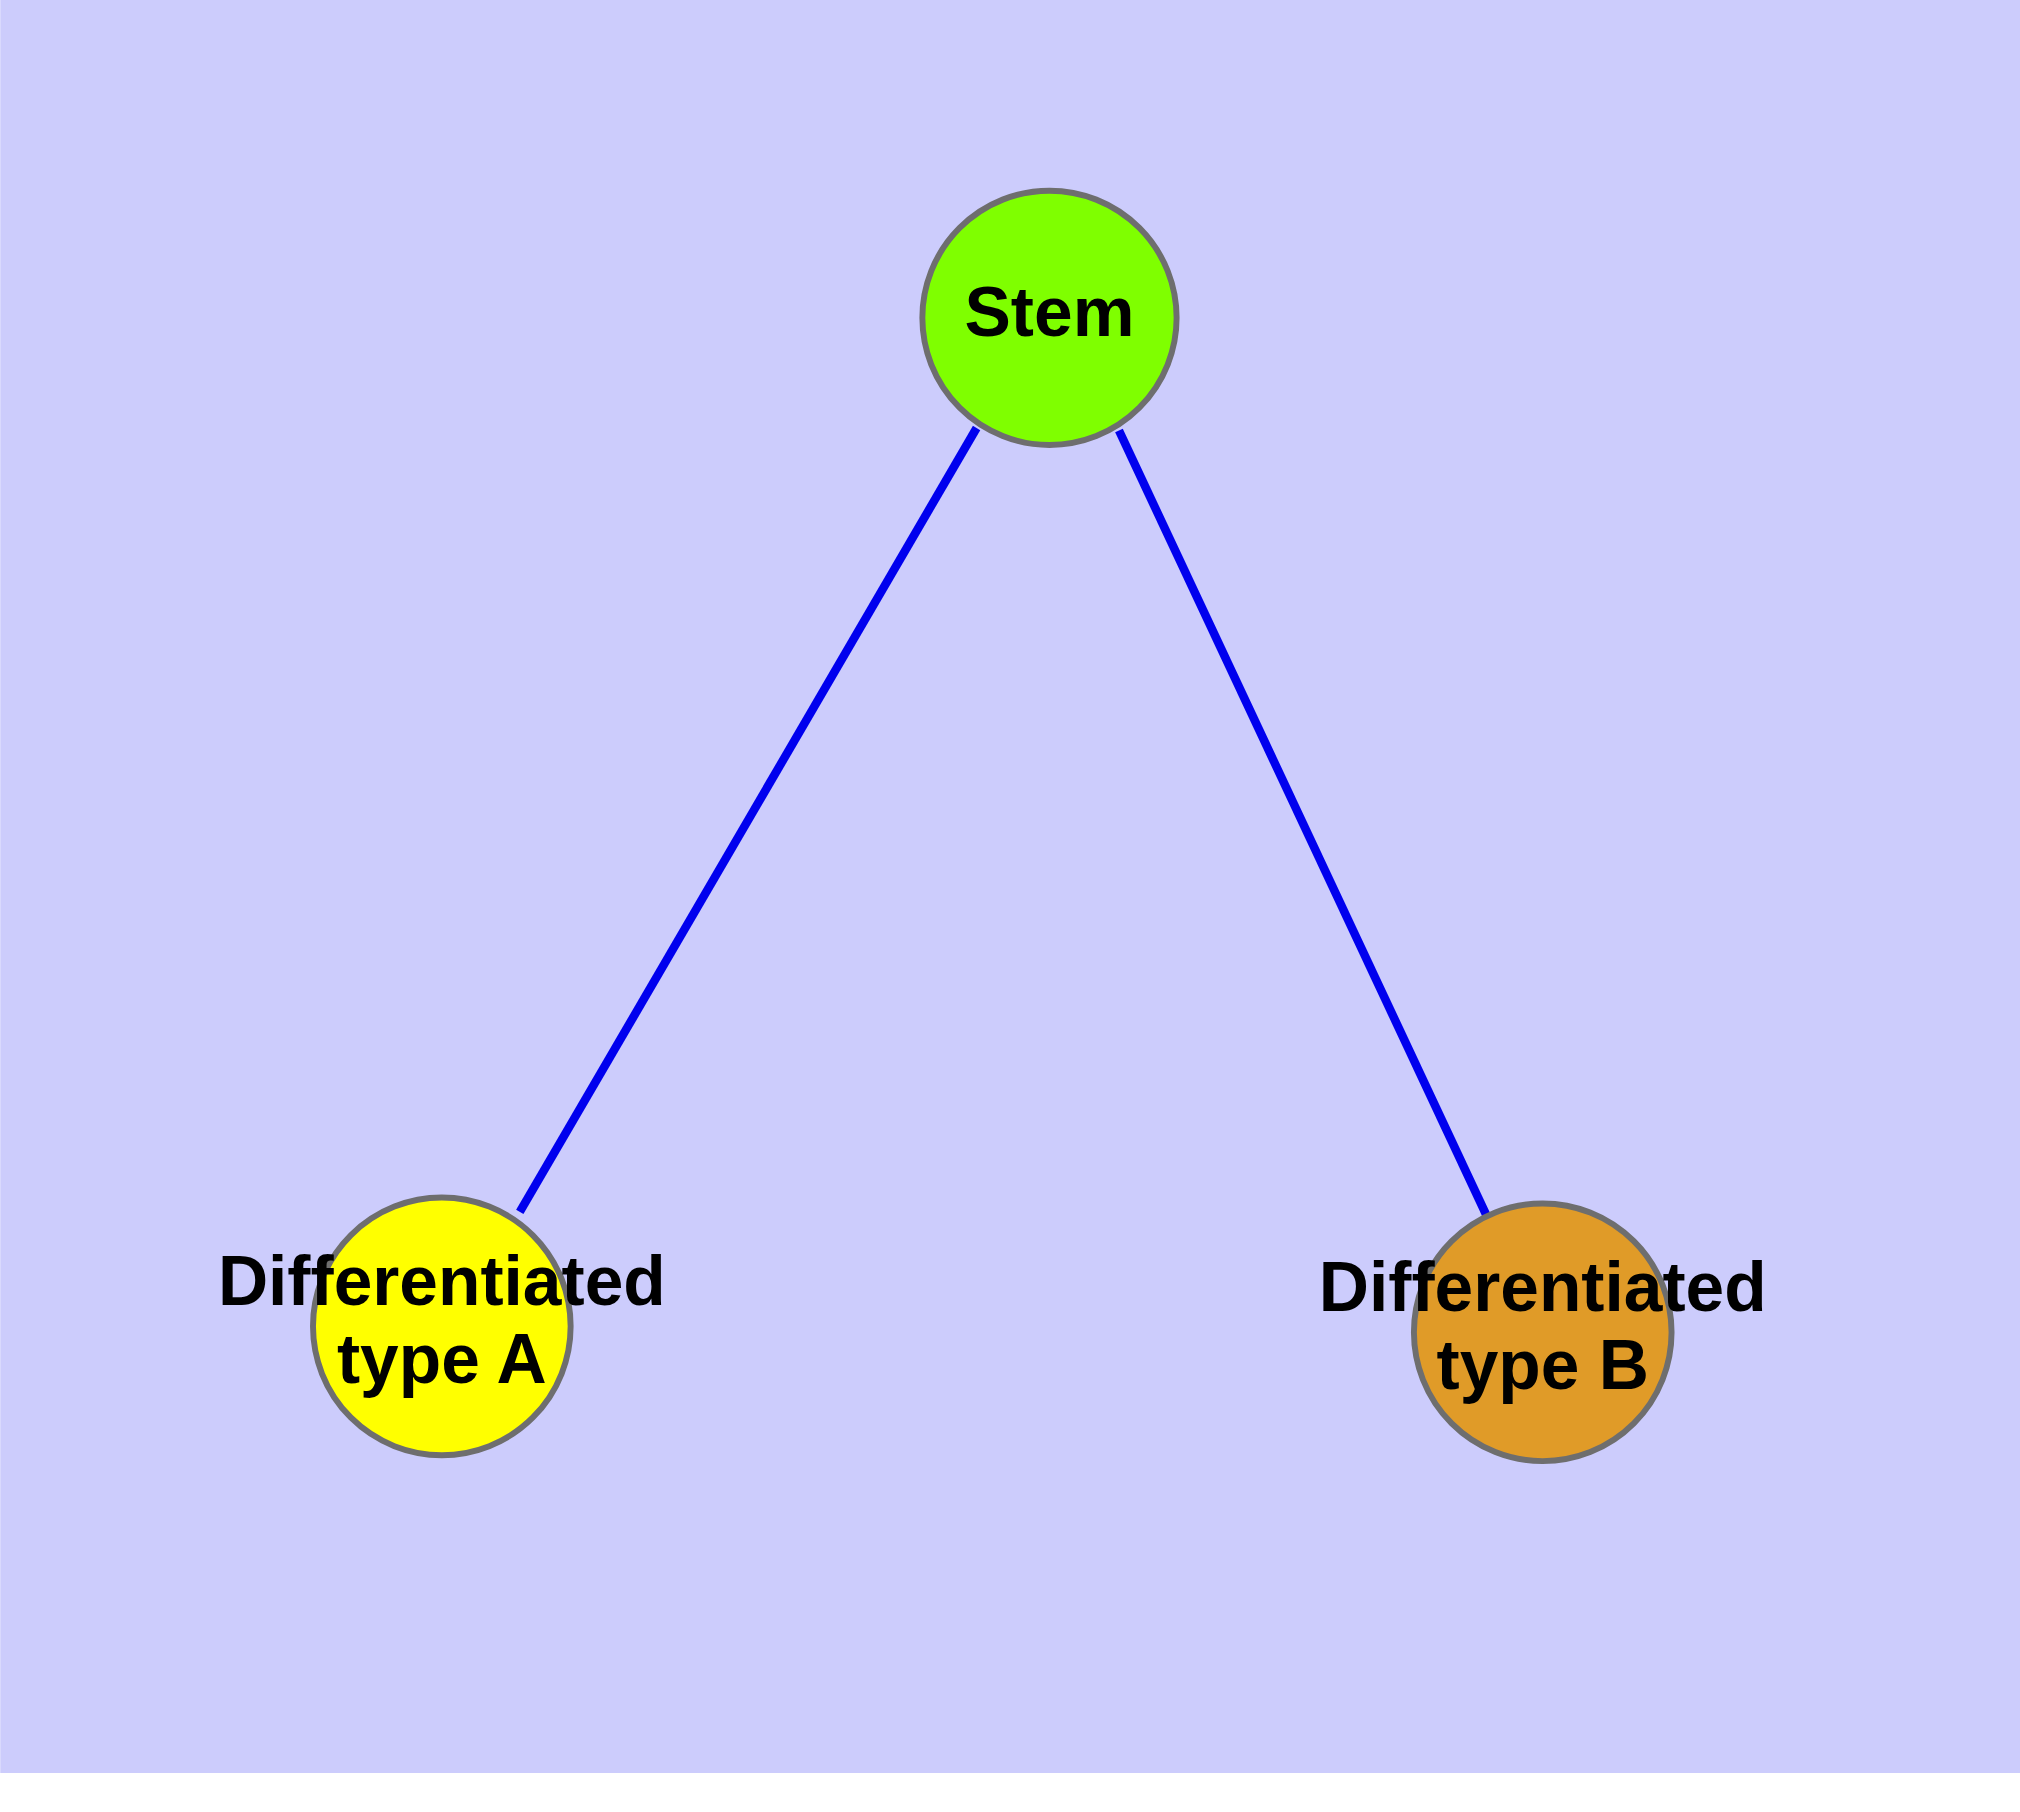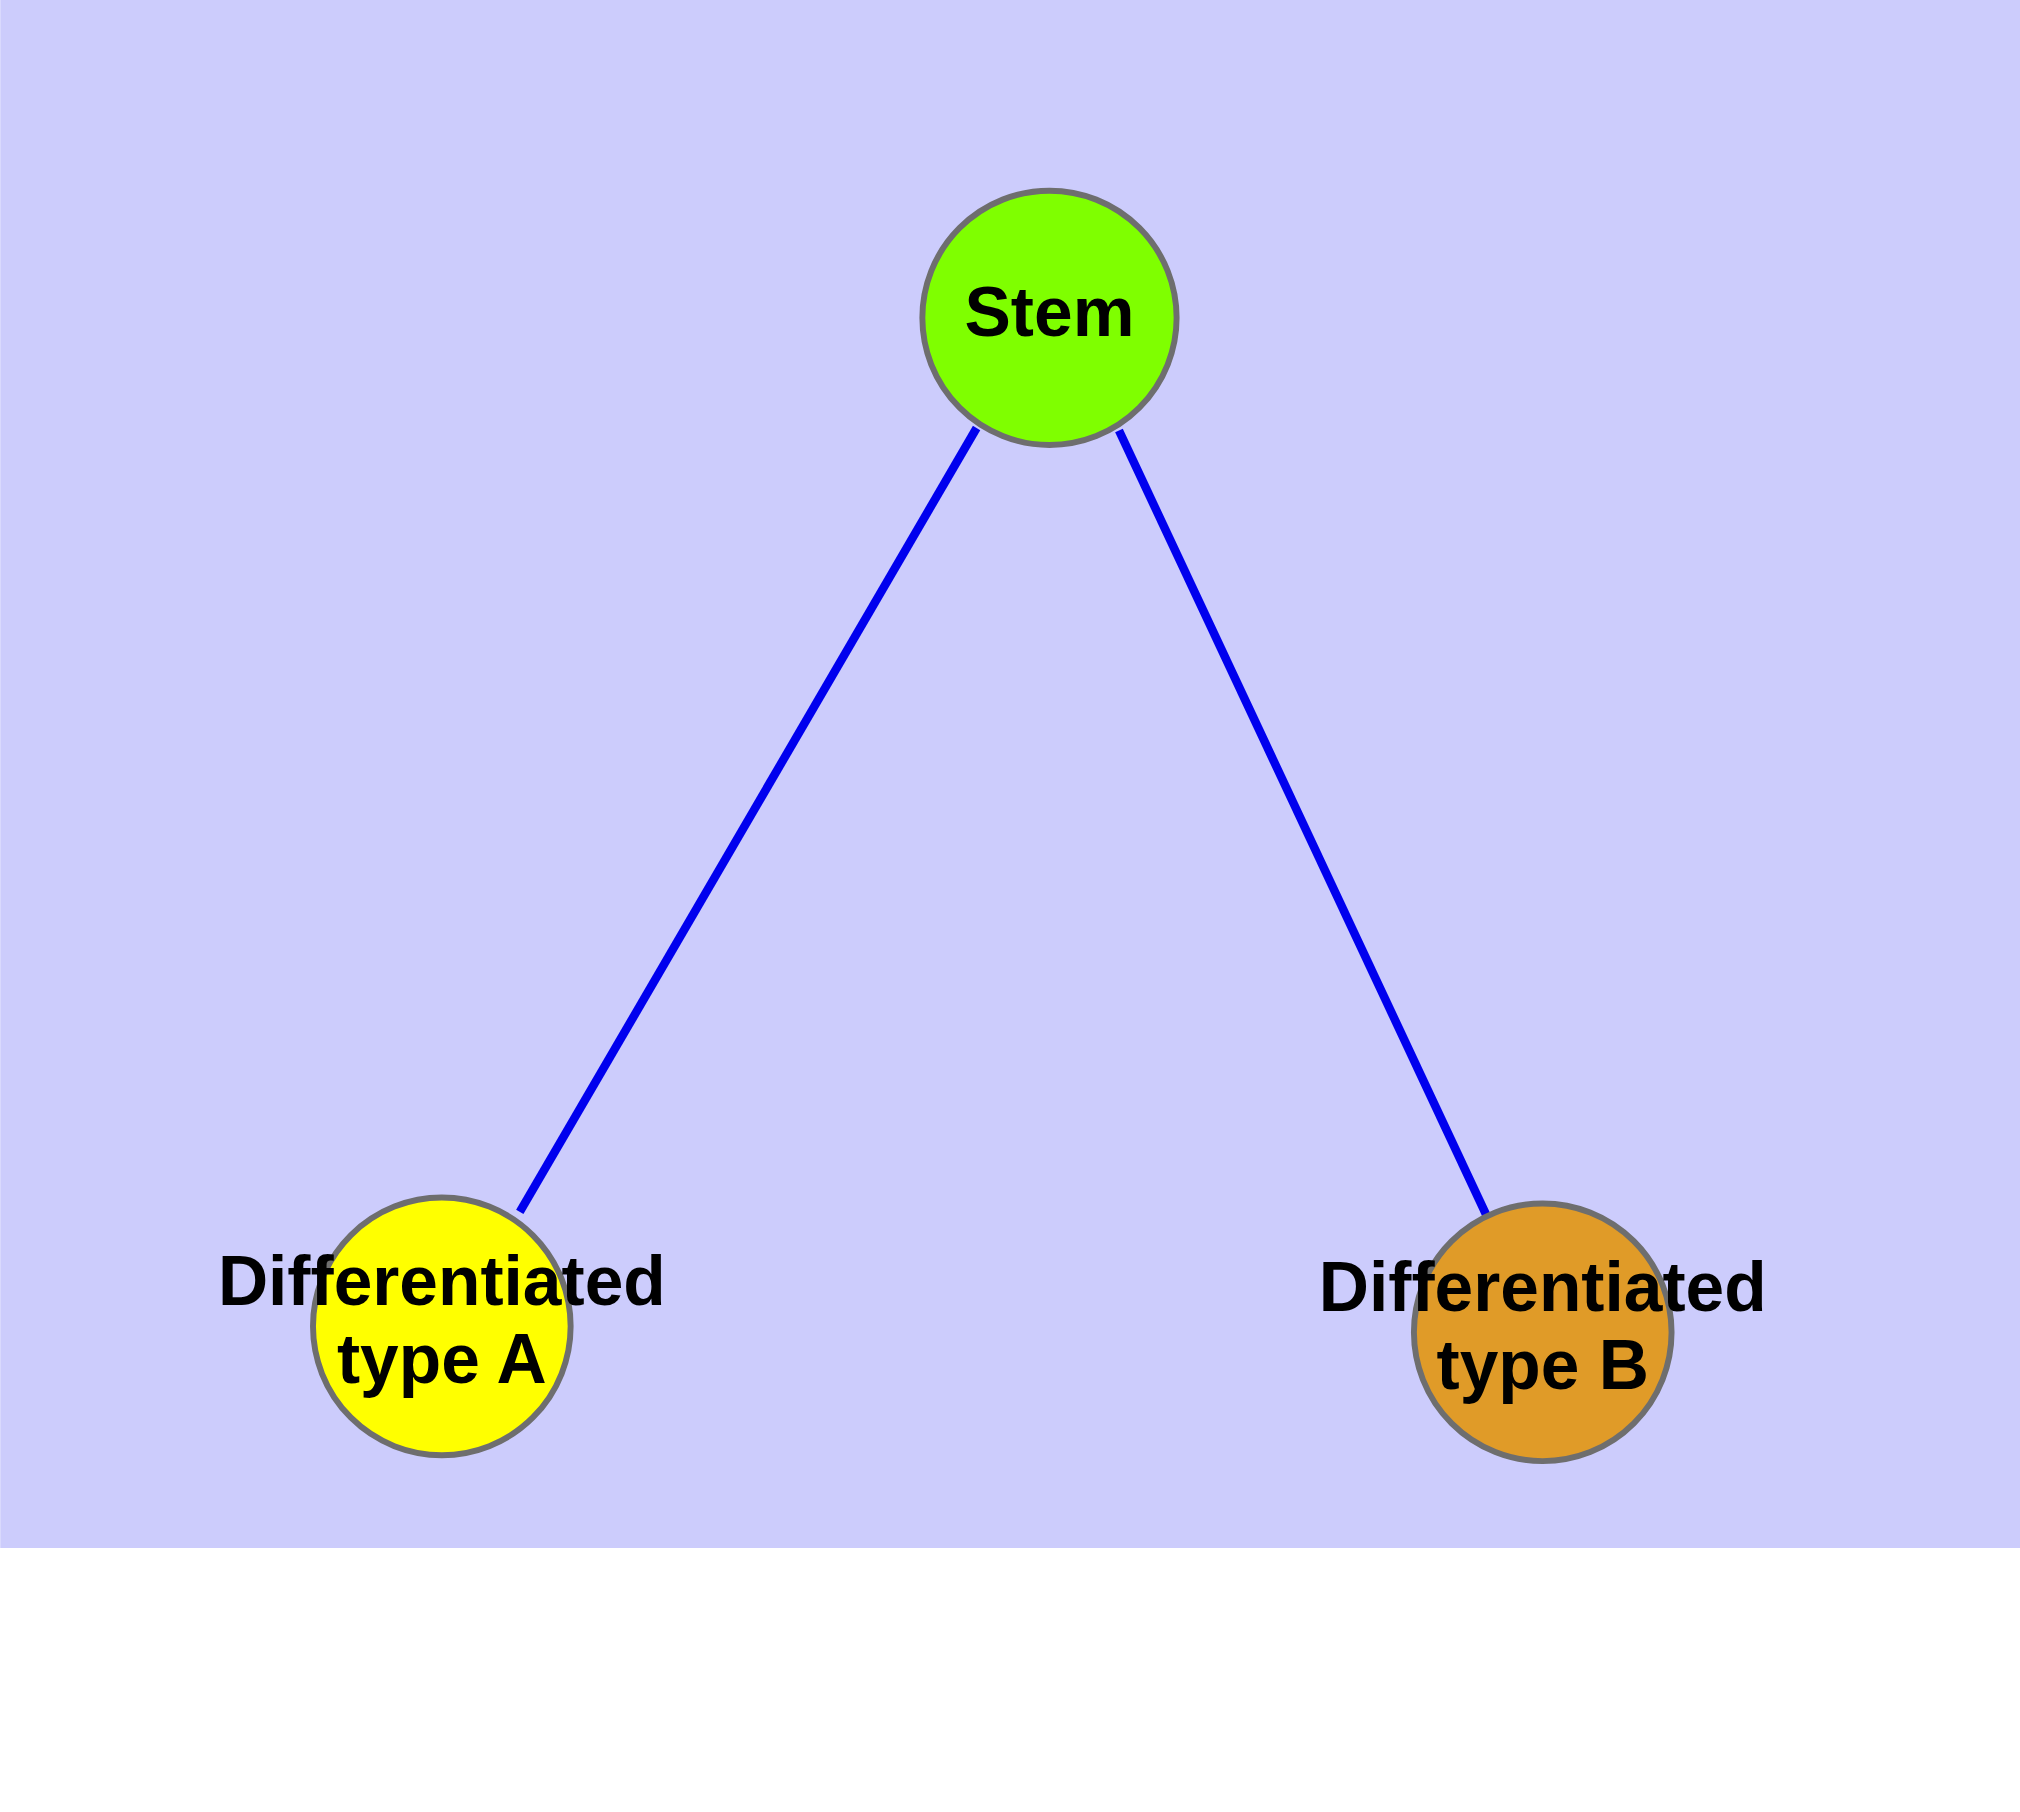--- a/index.html
+++ b/index.html
@@ -35,21 +35,21 @@
     stroke: #6E6E6E;
     stroke-width: 7;
   }
   .edge-line {
     stroke-linecap: butt;
   }
 </style>
 </head>
 <body>
 
-<div id="canvas" style="width: 2021px; height: 1548px;">
+<div id="canvas" style="width: 2021px; height: 1773px;">
   <svg id="graph-svg" viewBox="0 0 2384 2138" xmlns="http://www.w3.org/2000/svg" style="width: 2021px; height: 1812px;">
 
     <rect id="bg-rect" x="0" y="0" width="2384" height="2138" fill="#CCCCFC"></rect>
 
     <g id="edges-group">
         <line x1="1152" y1="505" x2="613" y2="1430" stroke="#0000EE" stroke-width="10" class="edge-line"></line>
         <line x1="1320" y1="508" x2="1755" y2="1437" stroke="#0000EE" stroke-width="10" class="edge-line"></line>
       </g>
     <g id="nodes-group">
         <circle cx="1238" cy="375" r="150" fill="#7FFF00" stroke="#6E6E6E" stroke-width="7" class="node-circle"></circle>

